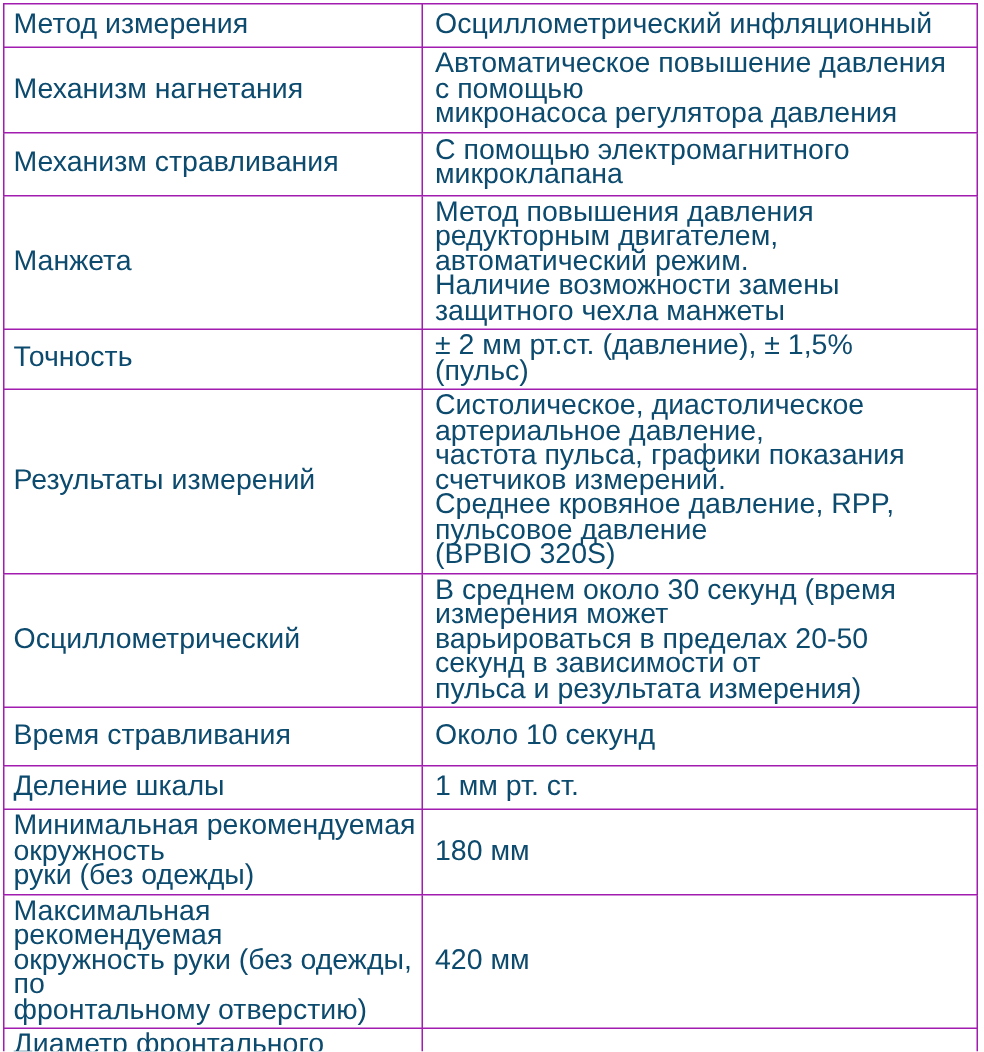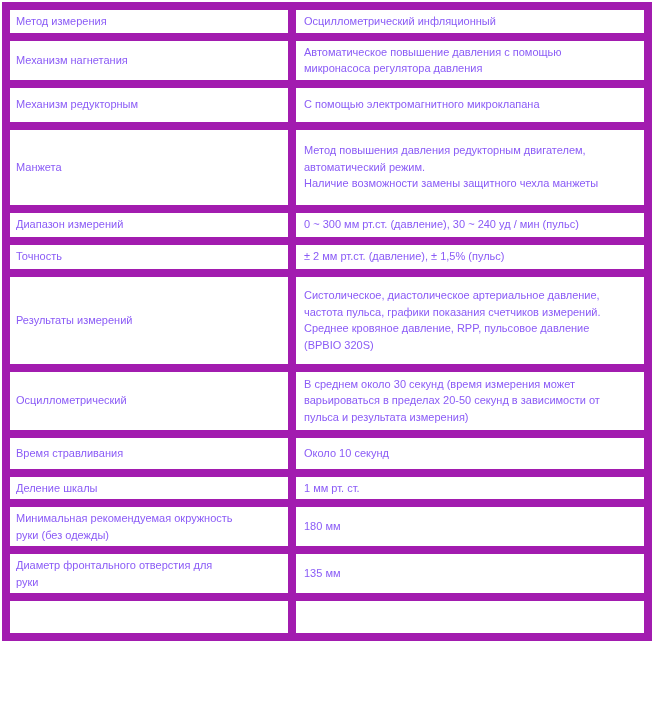--- a/index.html
+++ b/index.html
@@ -15,24 +15,24 @@
     background: #ffffff;
     font-family: "Liberation Sans", "DejaVu Sans", sans-serif;
   }
   table.spec-table {
     border-collapse: collapse;
     table-layout: fixed;
     width: 650px;
     margin: 2px 0 0 2px;
   }
   table.spec-table td {
-    border: 8px solid #a21caf;
+    border: 1px solid #a21caf;
     vertical-align: middle;
-    color: #8b5cf6;
-    font-size: 11px;
+    color: #0c4a6e;
+    font-size: 19px;
     line-height: 16.5px;
     white-space: pre-line;
     overflow: hidden;
   }
   td.c1 {
     width: 268px;
     padding: 3px 4px 3px 6px;
   }
   td.c2 {
     padding: 3px 20px 3px 8px;
@@ -48,32 +48,28 @@
       <tr style="height:29px">
         <td class="c1">Метод измерения</td>
         <td class="c2">Осциллометрический инфляционный</td>
       </tr>
       <tr style="height:34px">
         <td class="c1">Механизм нагнетания</td>
         <td class="c2">Автоматическое повышение давления с помощью
 микронасоса регулятора давления</td>
       </tr>
       <tr style="height:42px">
-        <td class="c1">Механизм редукторным</td>
+        <td class="c1">Механизм стравливания</td>
         <td class="c2">С помощью электромагнитного микроклапана</td>
       </tr>
       <tr style="height:83px">
         <td class="c1">Манжета</td>
         <td class="c2">Метод повышения давления редукторным двигателем,
 автоматический режим.
 Наличие возможности замены защитного чехла манжеты</td>
-      </tr>
-      <tr style="height:32px">
-        <td class="c1">Диапазон измерений</td>
-        <td class="c2">0 ~ 300 мм рт.ст. (давление), 30 ~ 240 уд / мин (пульс)</td>
       </tr>
       <tr style="height:32px">
         <td class="c1">Точность</td>
         <td class="c2">± 2 мм рт.ст. (давление), ± 1,5% (пульс)</td>
       </tr>
       <tr style="height:95px">
         <td class="c1">Результаты измерений</td>
         <td class="c2">Систолическое, диастолическое артериальное давление,
 частота пульса, графики показания счетчиков измерений.
 Среднее кровяное давление, RPP, пульсовое давление
@@ -91,20 +87,26 @@
       </tr>
       <tr style="height:29px">
         <td class="c1">Деление шкалы</td>
         <td class="c2">1 мм рт. ст.</td>
       </tr>
       <tr style="height:43px">
         <td class="c1">Минимальная рекомендуемая окружность
 руки (без одежды)</td>
         <td class="c2">180 мм</td>
       </tr>
+      <tr style="height:71px">
+        <td class="c1">Максимальная рекомендуемая
+окружность руки (без одежды, по
+фронтальному отверстию)</td>
+        <td class="c2">420 мм</td>
+      </tr>
       <tr style="height:28px">
         <td class="c1">Диаметр фронтального отверстия для
 руки</td>
         <td class="c2">135 мм</td>
       </tr>
       <tr style="height:40px">
         <td class="c1"></td>
         <td class="c2"></td>
       </tr>
     </tbody>

